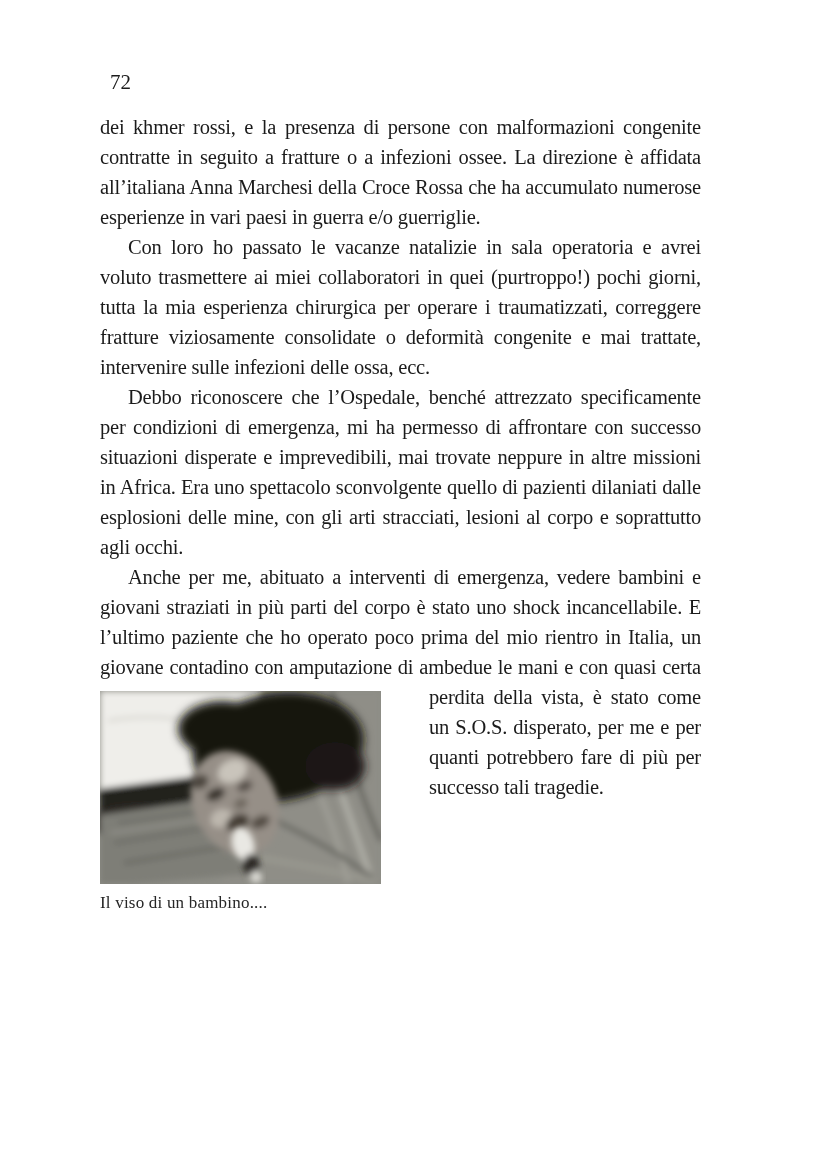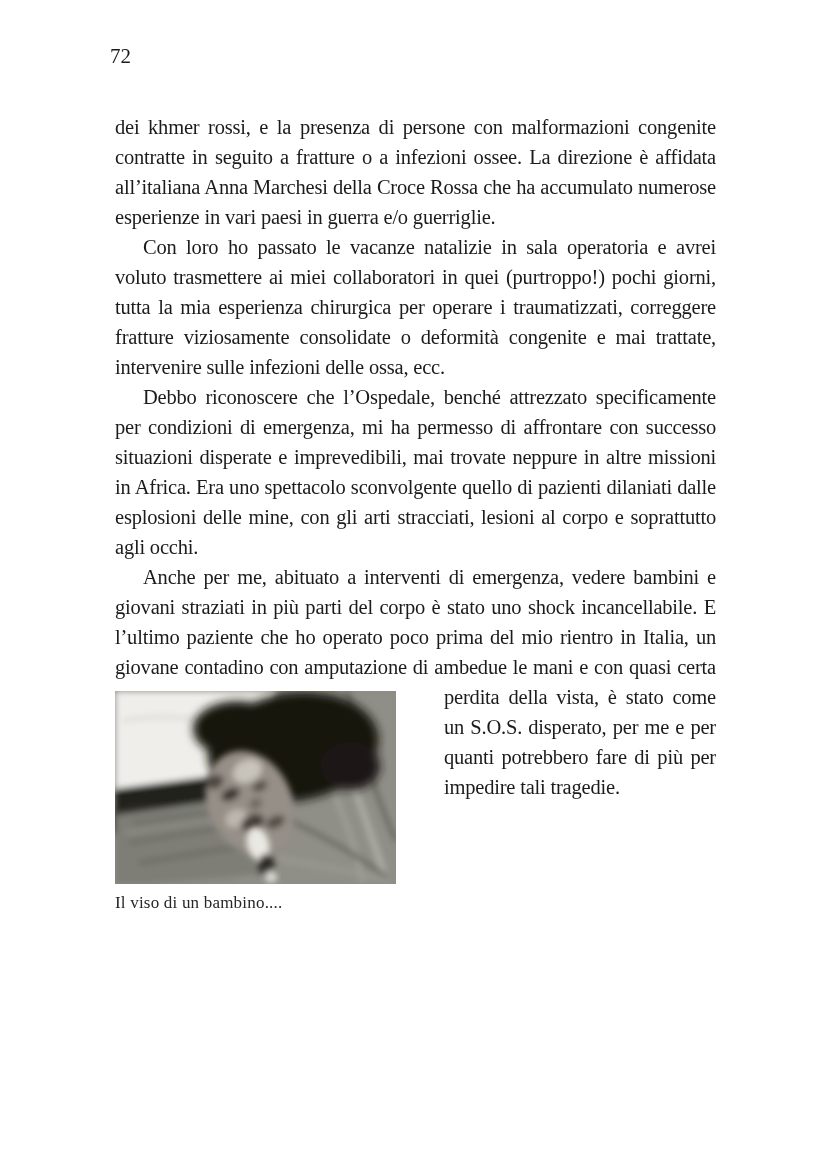--- a/index.html
+++ b/index.html
@@ -6,27 +6,27 @@
   body {
     width: 820px; height: 1157px;
     background: #ffffff;
     font-family: "Liberation Serif", "DejaVu Serif", serif;
     color: #1b1b1b;
     position: relative;
     overflow: hidden;
   }
   .page-number {
     position: absolute;
-    left: 110px; top: 44px;
+    left: 110px; top: 70px;
     font-size: 21px;
     color: #1b1b1b;
   }
   .text-block {
     position: absolute;
-    left: 115px; top: 112px;
+    left: 100px; top: 112px;
     width: 601px;
     font-size: 20.5px;
     line-height: 30px;
     letter-spacing: -0.2px;
     text-align: justify;
   }
   .text-block p { margin: 0; }
   .text-block p.indent { text-indent: 28px; }
   .figure {
     display: block;
@@ -107,15 +107,15 @@
         <ellipse cx="150" cy="140" rx="10" ry="6" fill="#544d45"></ellipse>
       </g>
       <g filter="url(#soft)">
 
         <ellipse cx="143" cy="153" rx="11" ry="17" transform="rotate(-15 143 153)" fill="#e9e8e3"></ellipse>
         <ellipse cx="151" cy="174" rx="8" ry="11" fill="#2e2b26"></ellipse>
         <ellipse cx="156" cy="186" rx="6" ry="6" fill="#dcdbd5"></ellipse>
       </g>
     </svg>
         <span class="figure-caption">Il viso di un bambino....</span>
-      </span><span>ambedue le mani e con quasi certa perdita della vista, è stato come un S.O.S. disperato, per me e per quanti potrebbero fare di più per impedire tali tragedie.</span></p>
+      </span><span>ambedue le mani e con quasi certa perdita della vista, è stato come un S.O.S. disperato, per me e per quanti potrebbero fare di più per successo tali tragedie.</span></p>
 
 </div>
 
 </body></html>

